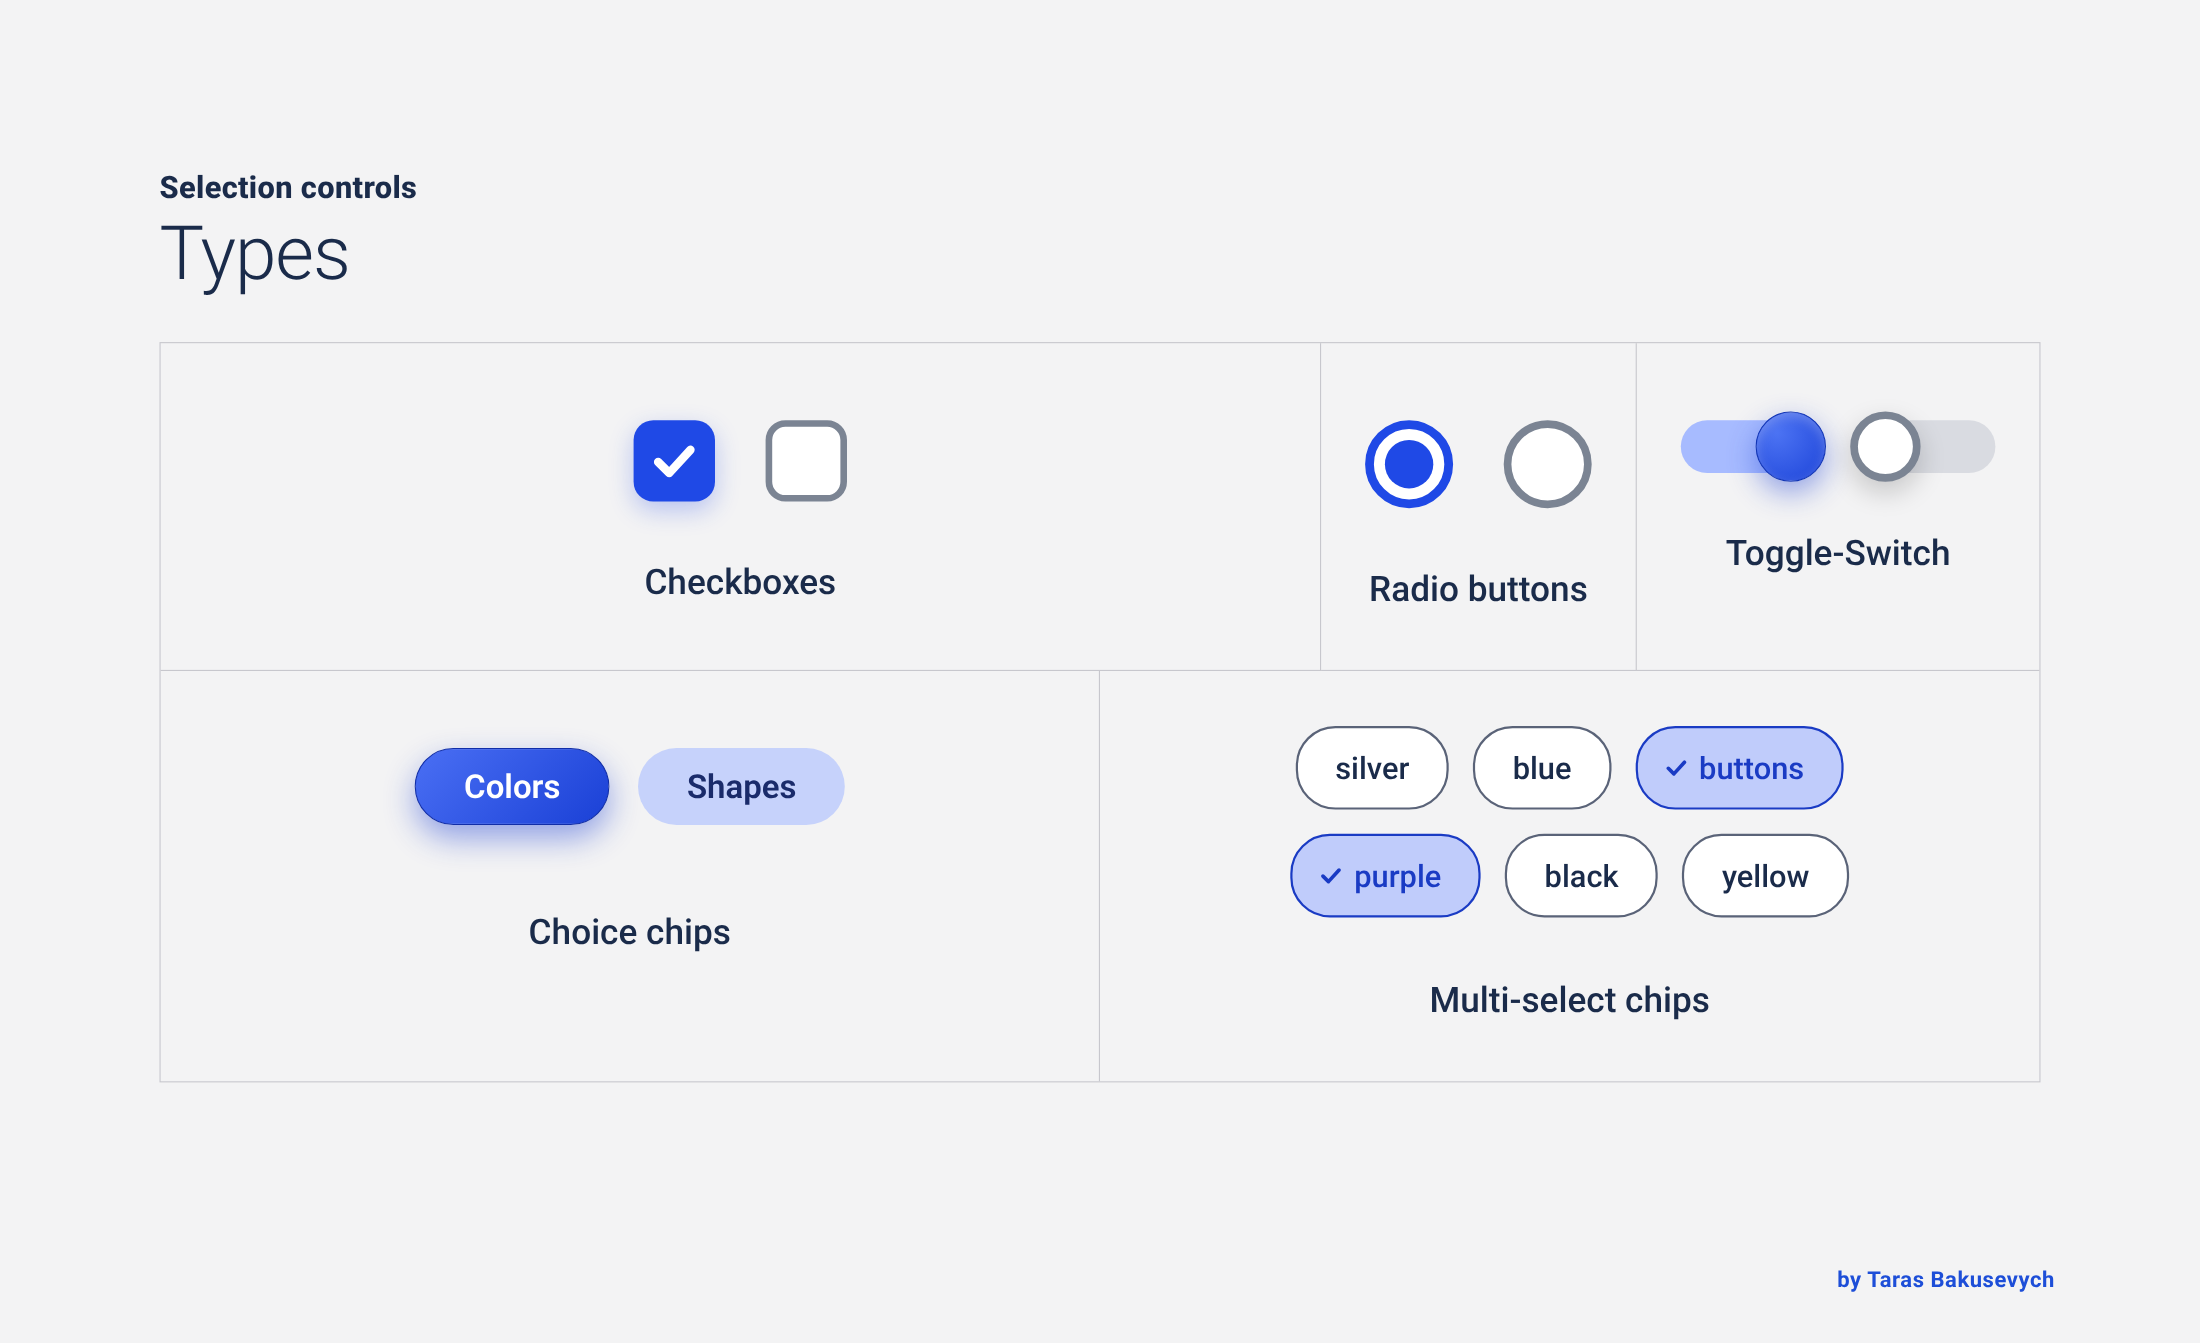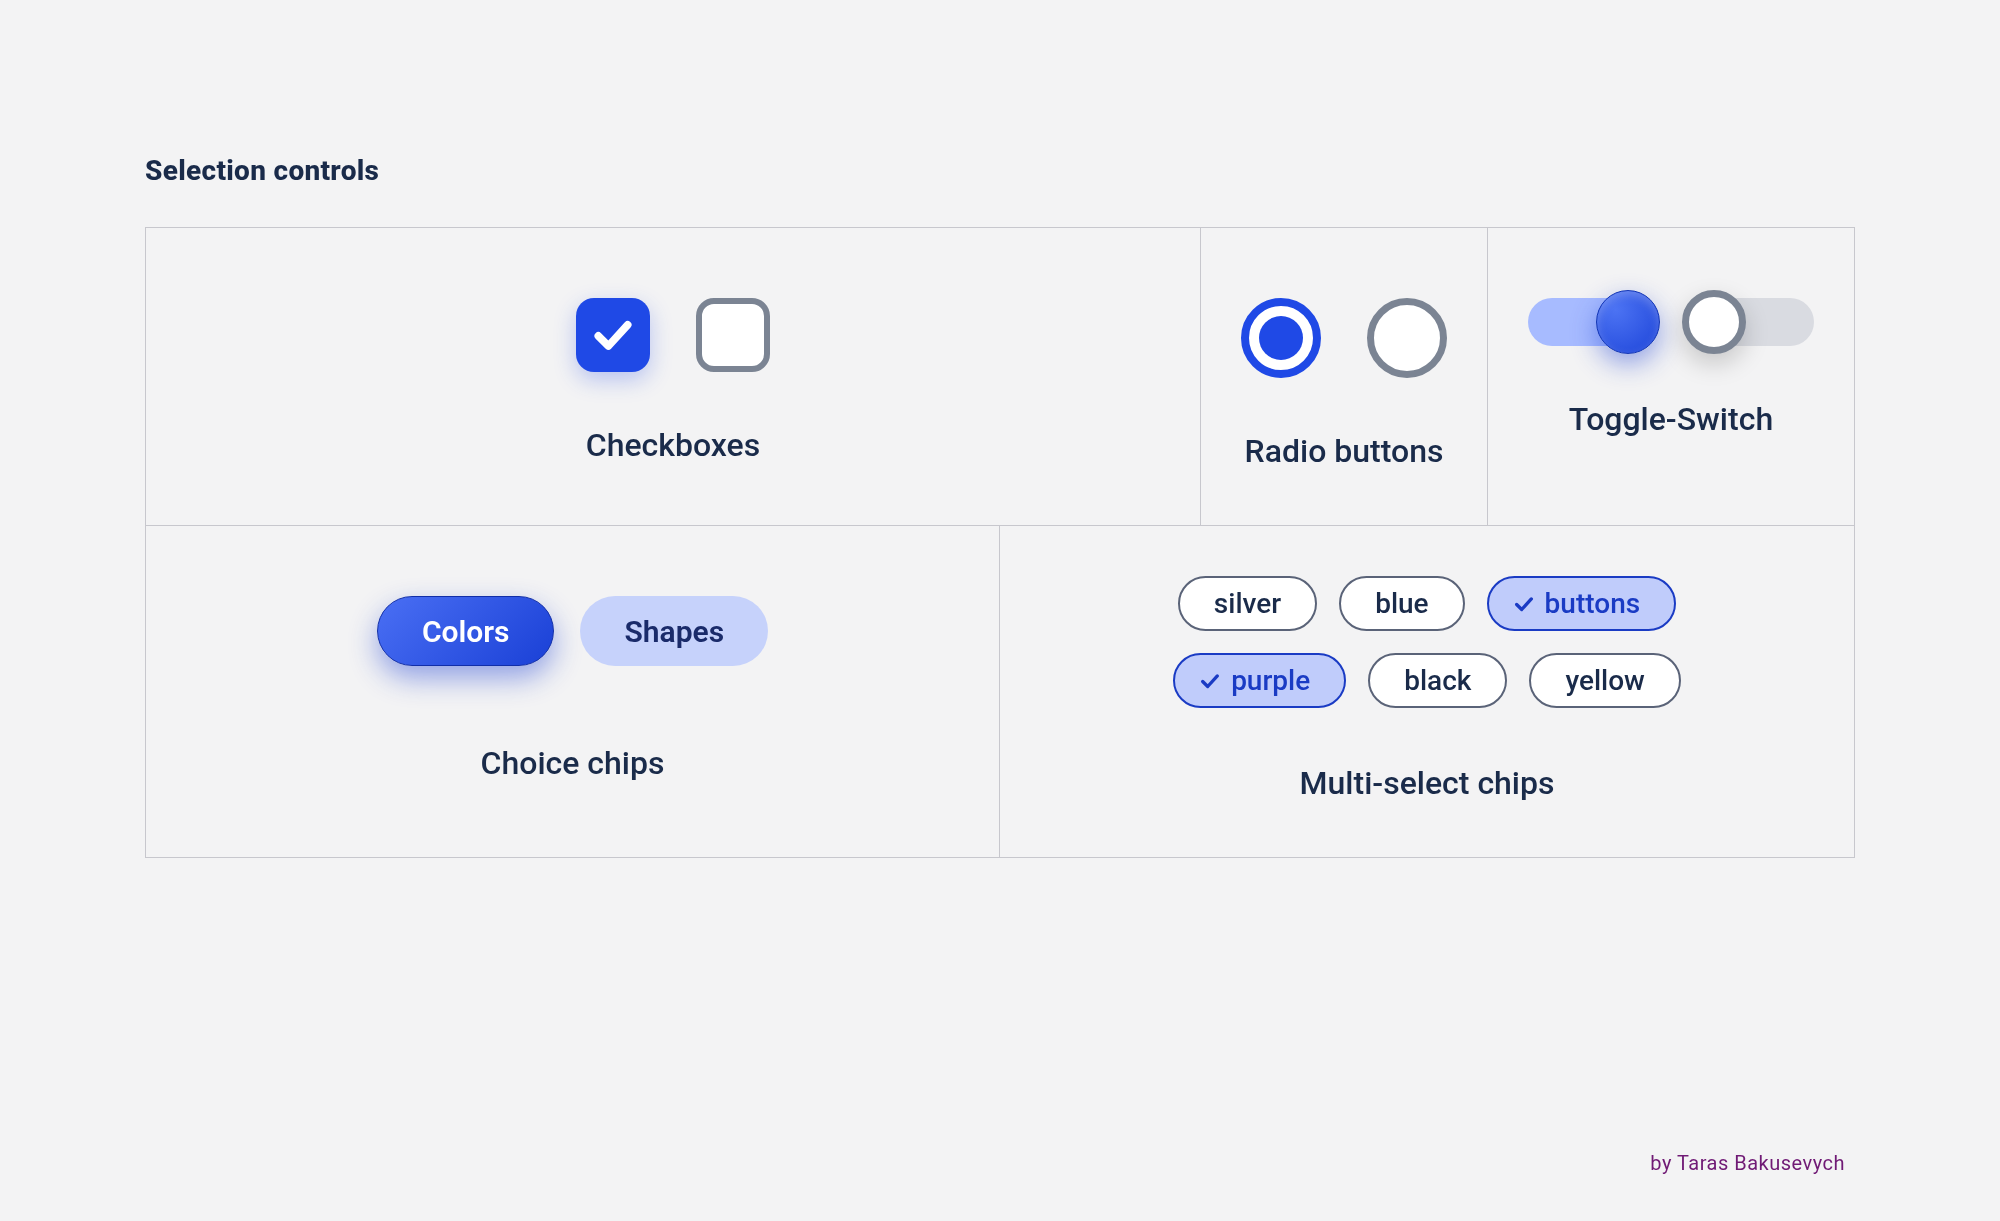--- a/index.html
+++ b/index.html
@@ -145,21 +145,21 @@
       box-shadow: 0 12px 28px rgba(27,63,210,0.45);
     }
     .chip.unselected {
       background: #c6d2fb;
       color: #1a2b6a;
     }
     .choice-row { display:flex; gap: 26px; align-items:center; }
 
     
     .mchip {
-      height: 55px;
+      height: 76px;
       padding: 0 34px;
       border-radius: 36px;
       display: inline-flex; align-items: center; gap: 10px;
       font-size: 28px; font-weight: 500;
       border: 2.5px solid #5a6378;
       color: #1a2b4a;
       background: #fff;
     }
     .mchip.sel {
       background: #c0ccfb;
@@ -169,31 +169,33 @@
     }
     .mchip.sel svg { width: 22px; height: 22px; }
     .mgrid {
       display: flex; flex-direction: column; gap: 22px; align-items: center;
     }
     .mrow { display: flex; gap: 22px; justify-content: center; }
 
     .credit {
       position: absolute;
       bottom: 46px;
-      right: 155px;
+      right: 132px;
       font-size: 20px;
-      color: #701a75;
+      color: #1d4ed8;
       letter-spacing: 0.5px;
+      font-weight: bold;
     }
   </style>
 </head>
 <body>
 
 <div class="header">
   <div class="eyebrow">Selection controls</div>
+  <div class="title">Types</div>
 </div>
 
 <div class="grid">
 
   <div class="cell">
     <div class="control-row">
       <div class="checkbox checked">
         <svg viewBox="0 0 24 24">
           <path d="M4 12.5 L9.5 18 L20 6.5" fill="none" stroke="#fff" stroke-width="4.2" stroke-linecap="round" stroke-linejoin="round"></path>
         </svg>

